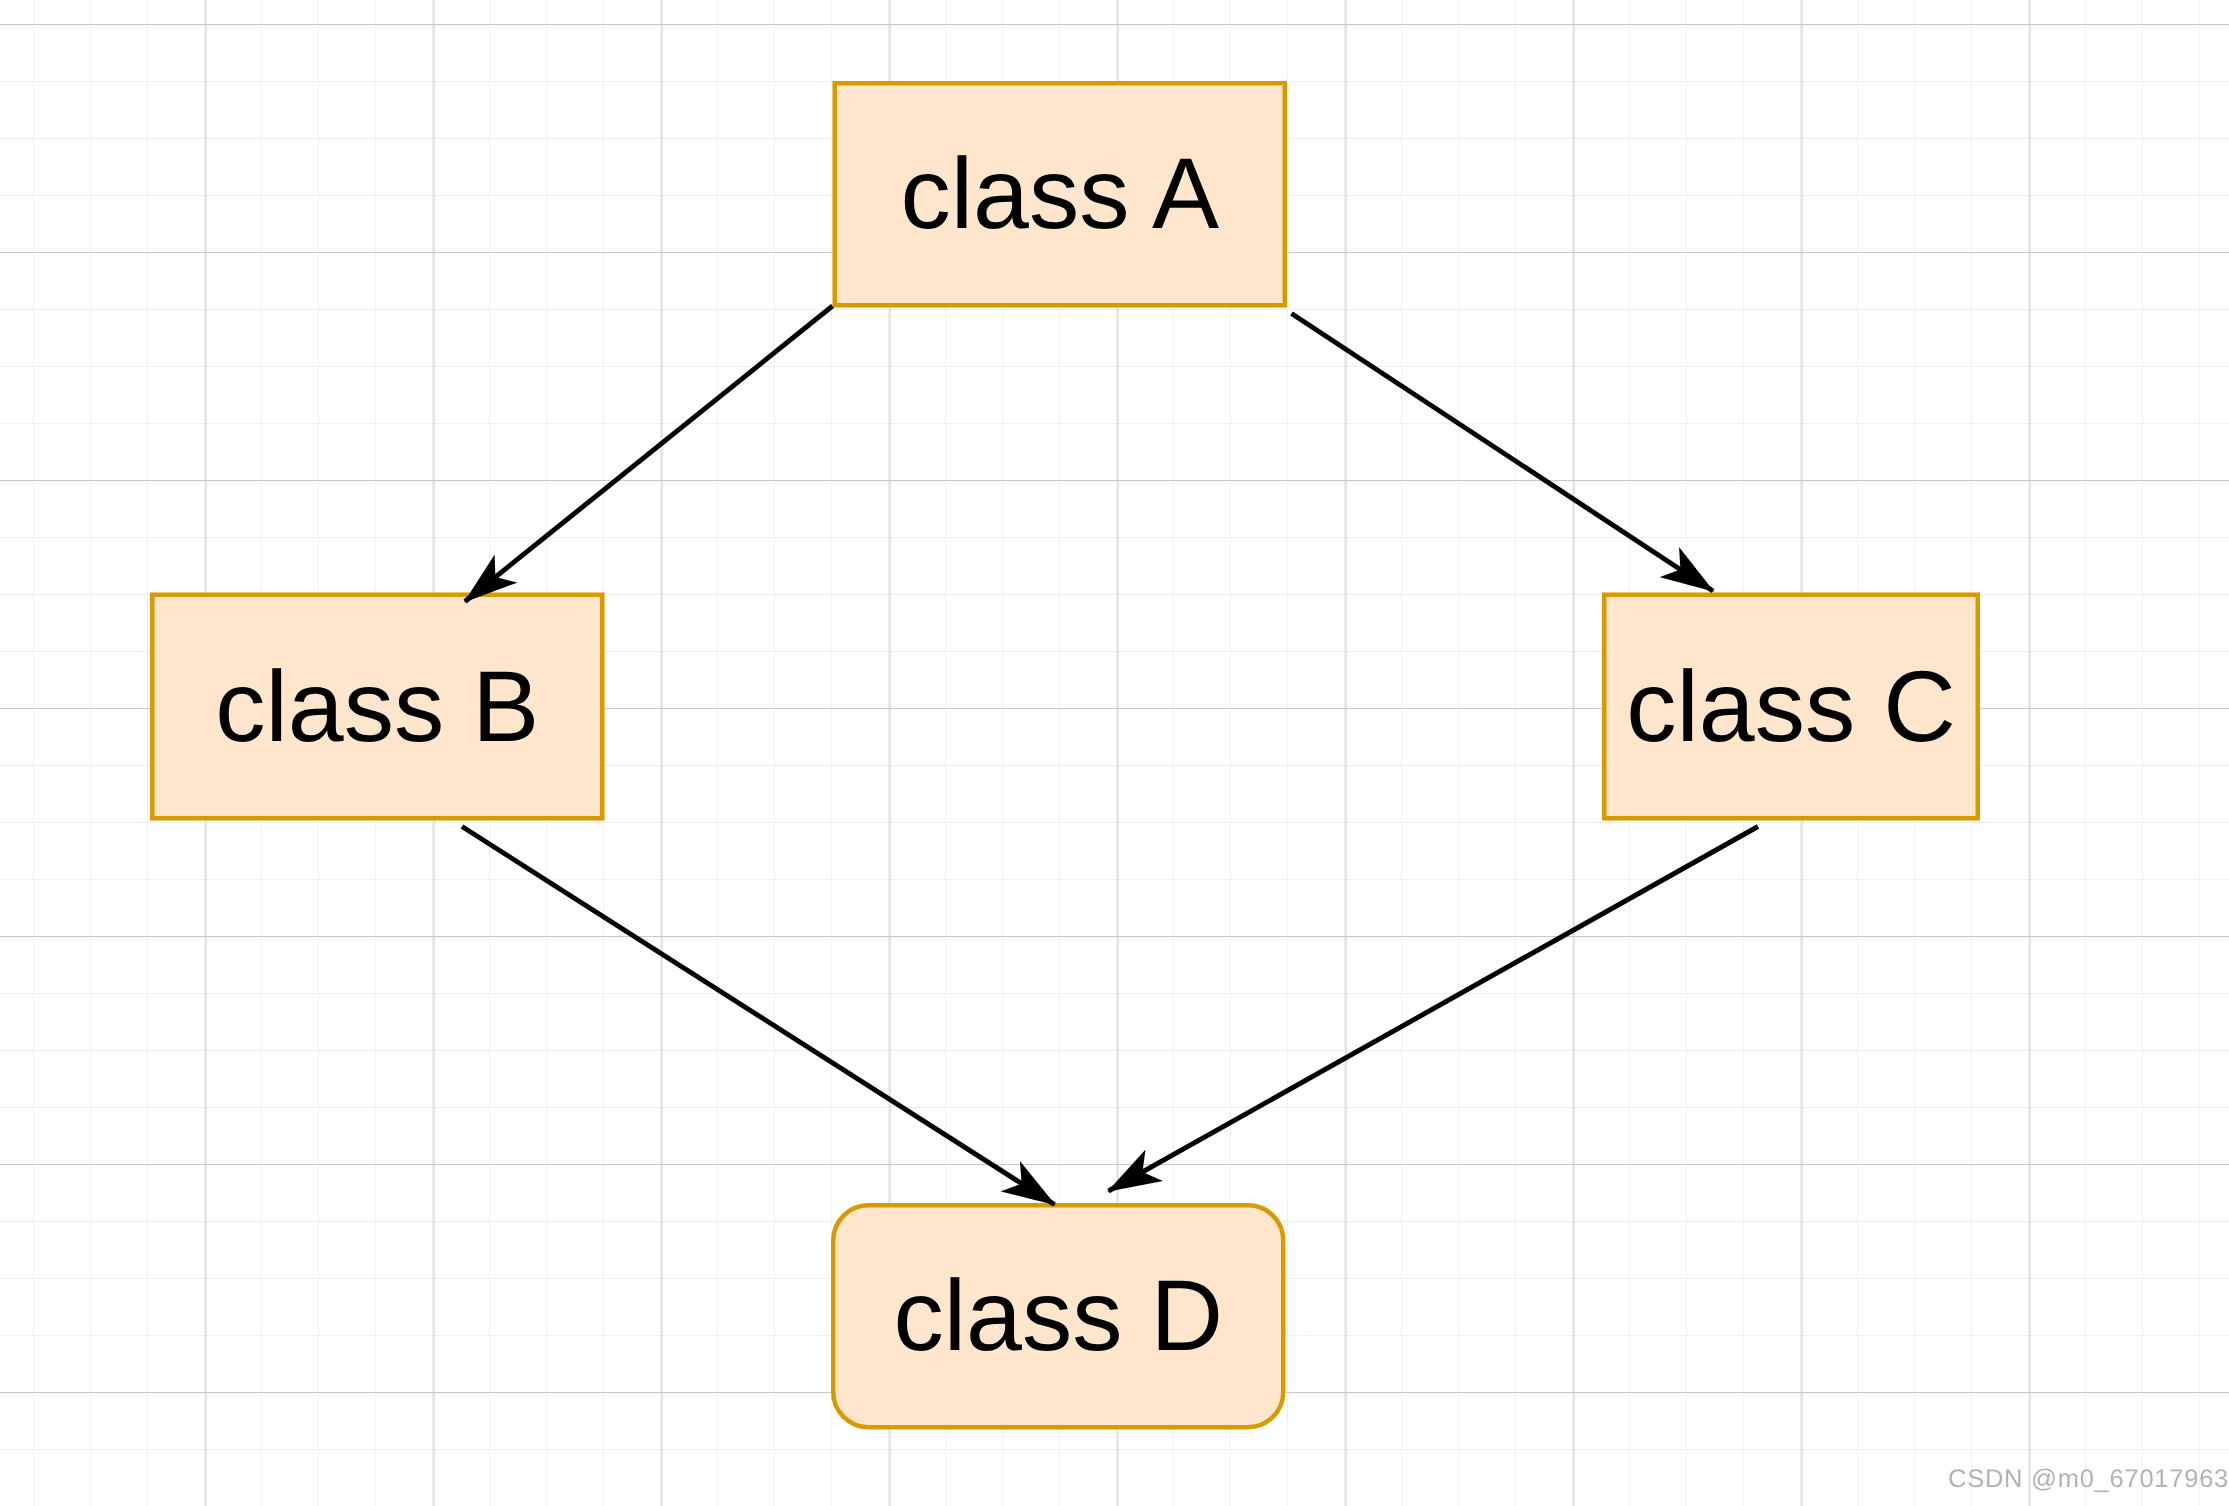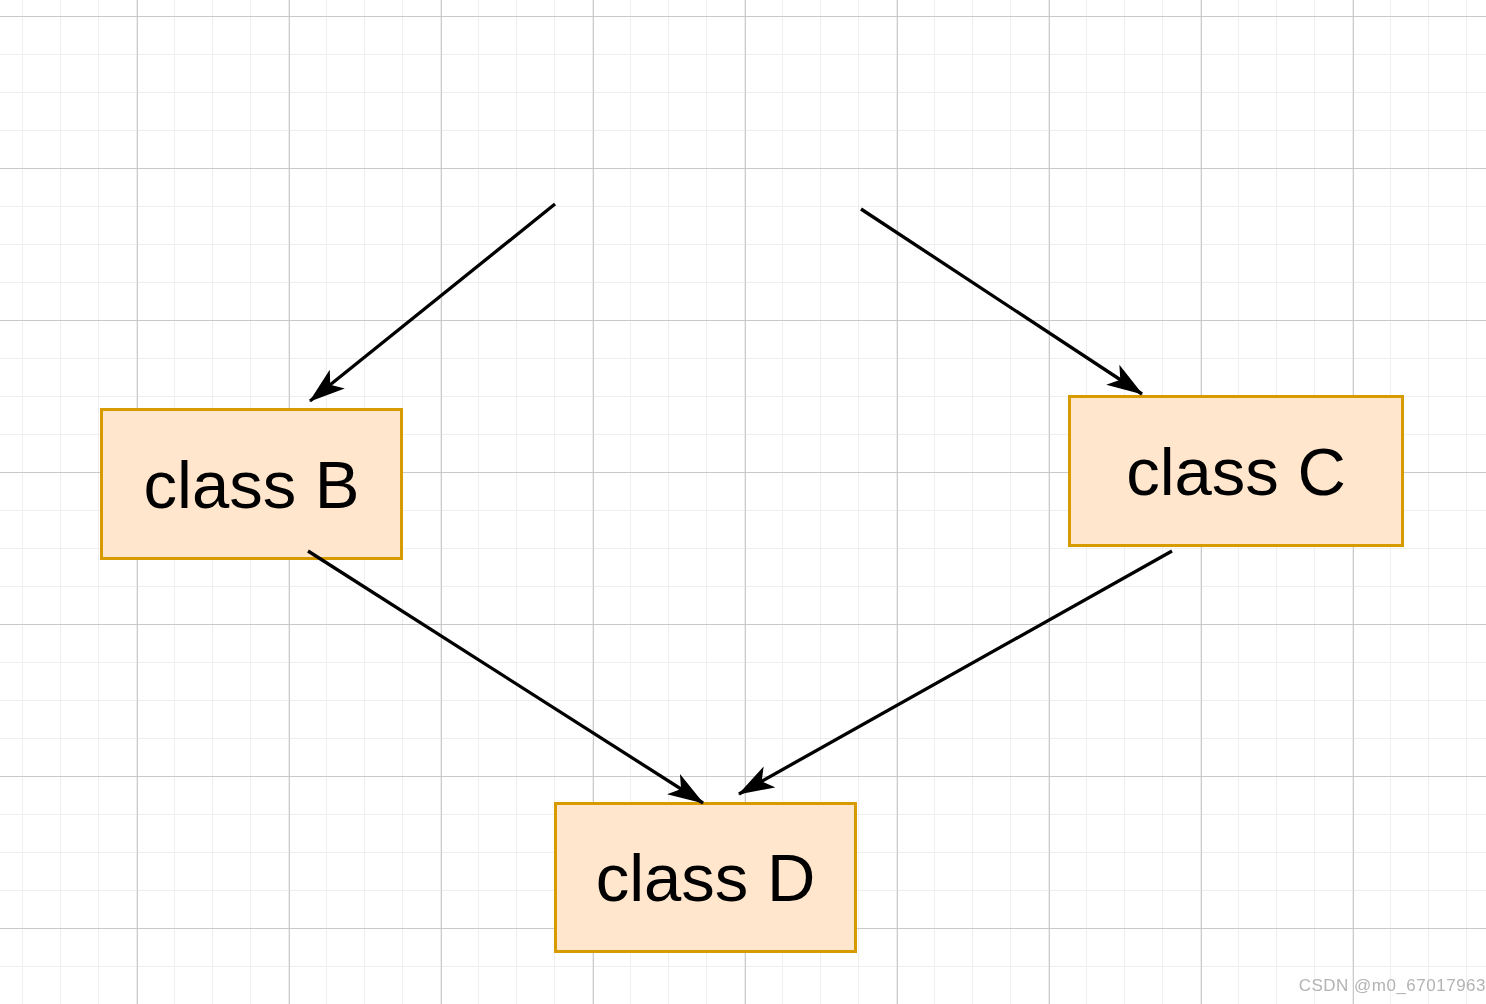--- a/index.html
+++ b/index.html
@@ -32,23 +32,23 @@
     justify-content: center;
   }
   .node .label {
     font-size: 67px;
     line-height: 1;
     color: #000000;
     white-space: nowrap;
     letter-spacing: 0px;
   }
   #node-a { left: 555px; top:  54px; width: 303px; height: 151px; }
-  #node-b { left: 100px; top: 408px; width: 303px; height: 152px; align-items: center; }
-  #node-c { left: 1068px; top: 395px; width: 336px; height: 152px; }
-  #node-d { left: 554px; top: 802px; width: 303px; height: 151px; }
+  #node-b { left: 100px; top: 395px; width: 303px; height: 152px; align-items: center; }
+  #node-c { left: 1068px; top: 395px; width: 252px; height: 152px; }
+  #node-d { left: 554px; top: 802px; width: 303px; height: 151px; border-radius: 25px; }
   .edges-layer {
     position: absolute;
     left: 0; top: 0;
     width: 1486px;
     height: 1004px;
     pointer-events: none;
   }
   .edge {
     stroke: #000000;
     stroke-width: 3.3;
@@ -61,20 +61,23 @@
     font-size: 17px;
     color: #b3b3b3;
     letter-spacing: 0.5px;
   }
 </style>
 </head>
 <body>
 
 <div class="canvas">
 
+  <div class="node" id="node-a">
+    <span class="label">class A</span>
+  </div>
 
   <div class="node" id="node-b">
     <span class="label">class B</span>
   </div>
 
   <div class="node" id="node-c">
     <span class="label">class C</span>
   </div>
 
   <div class="node" id="node-d">

